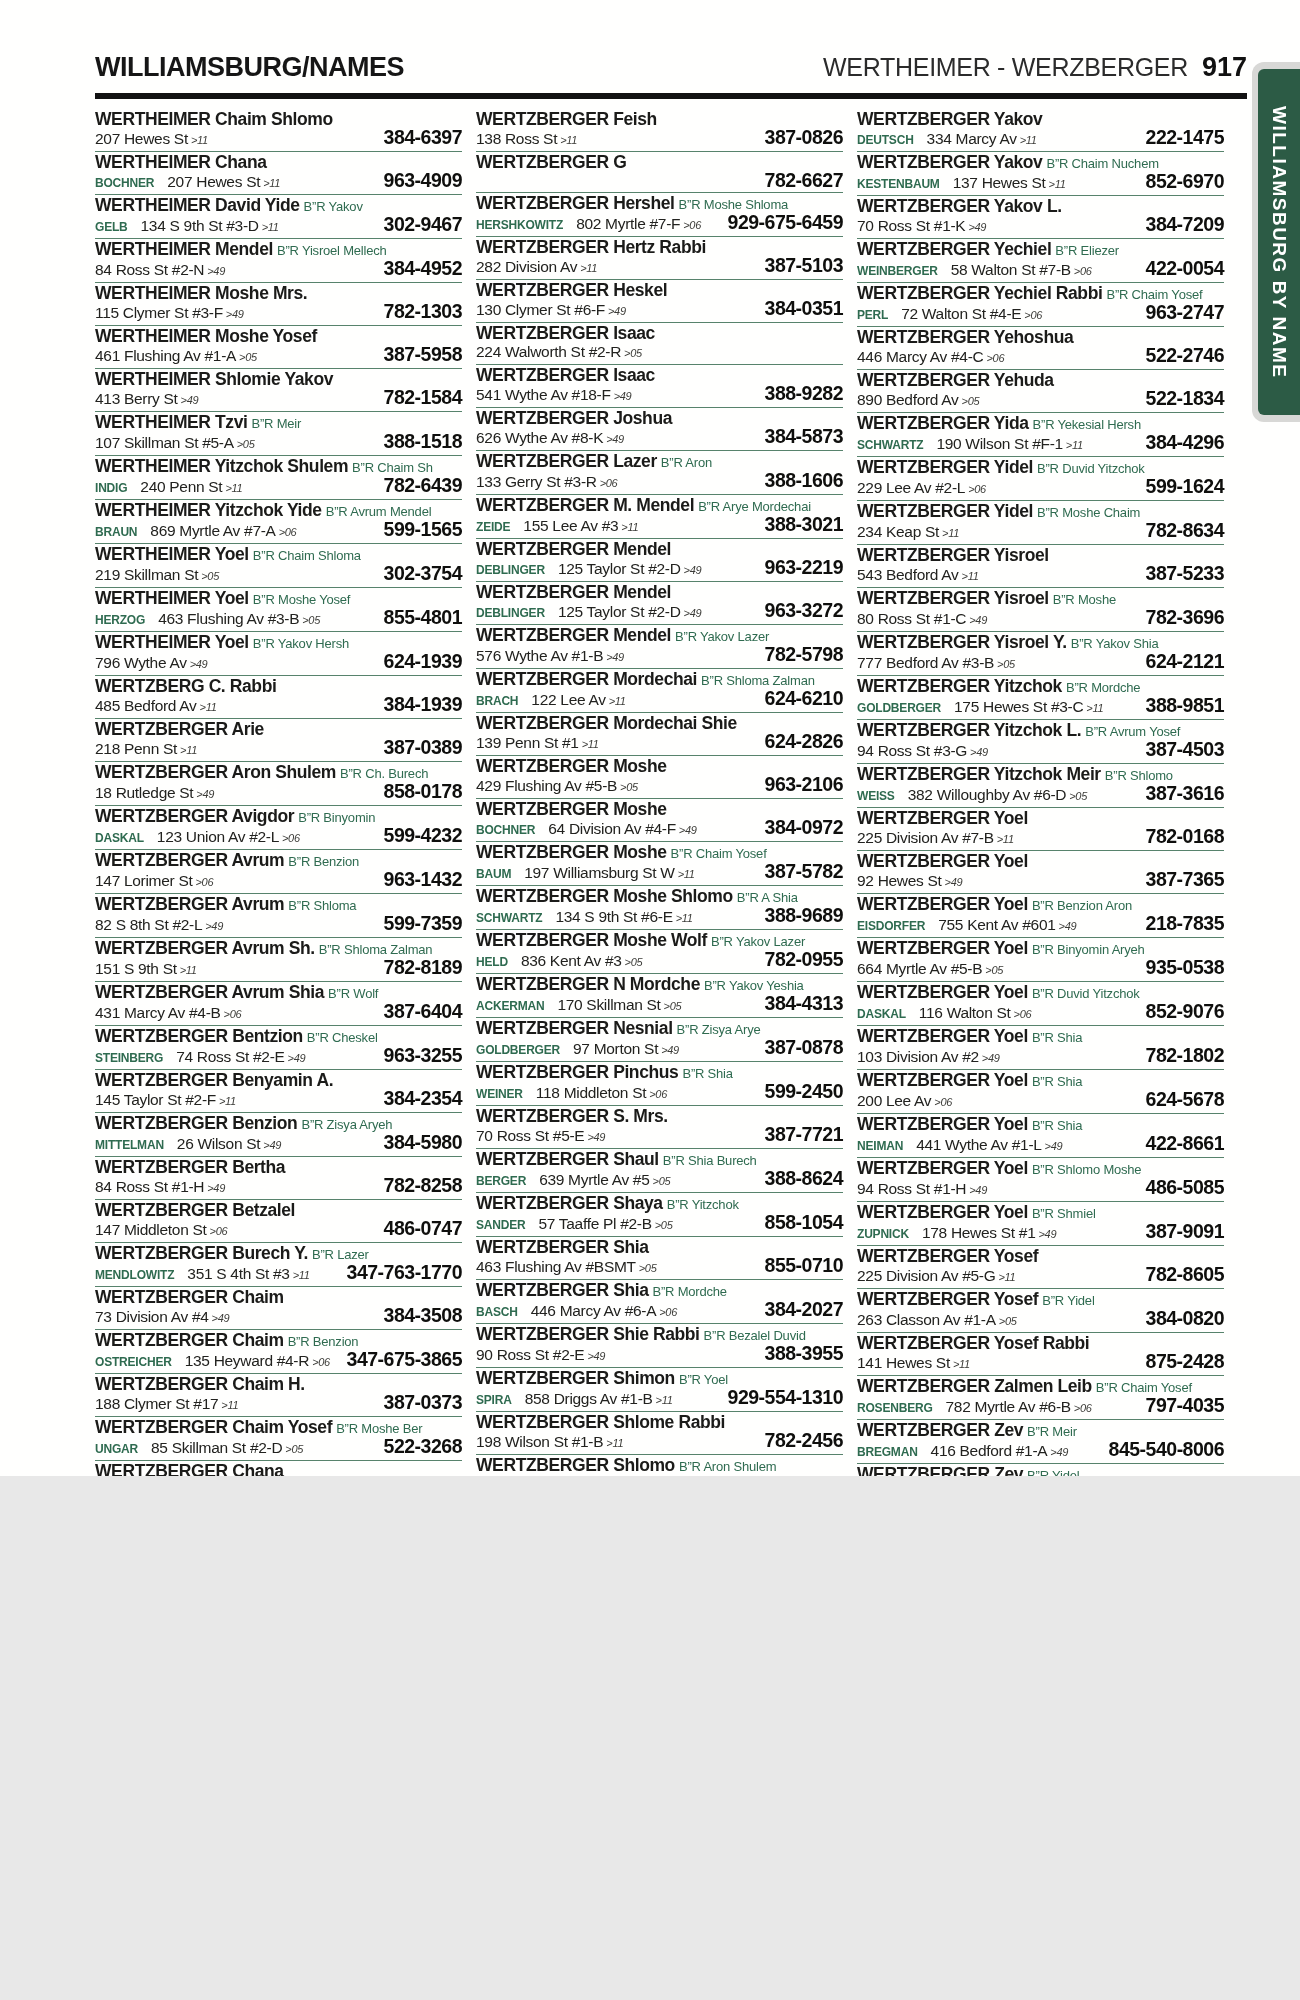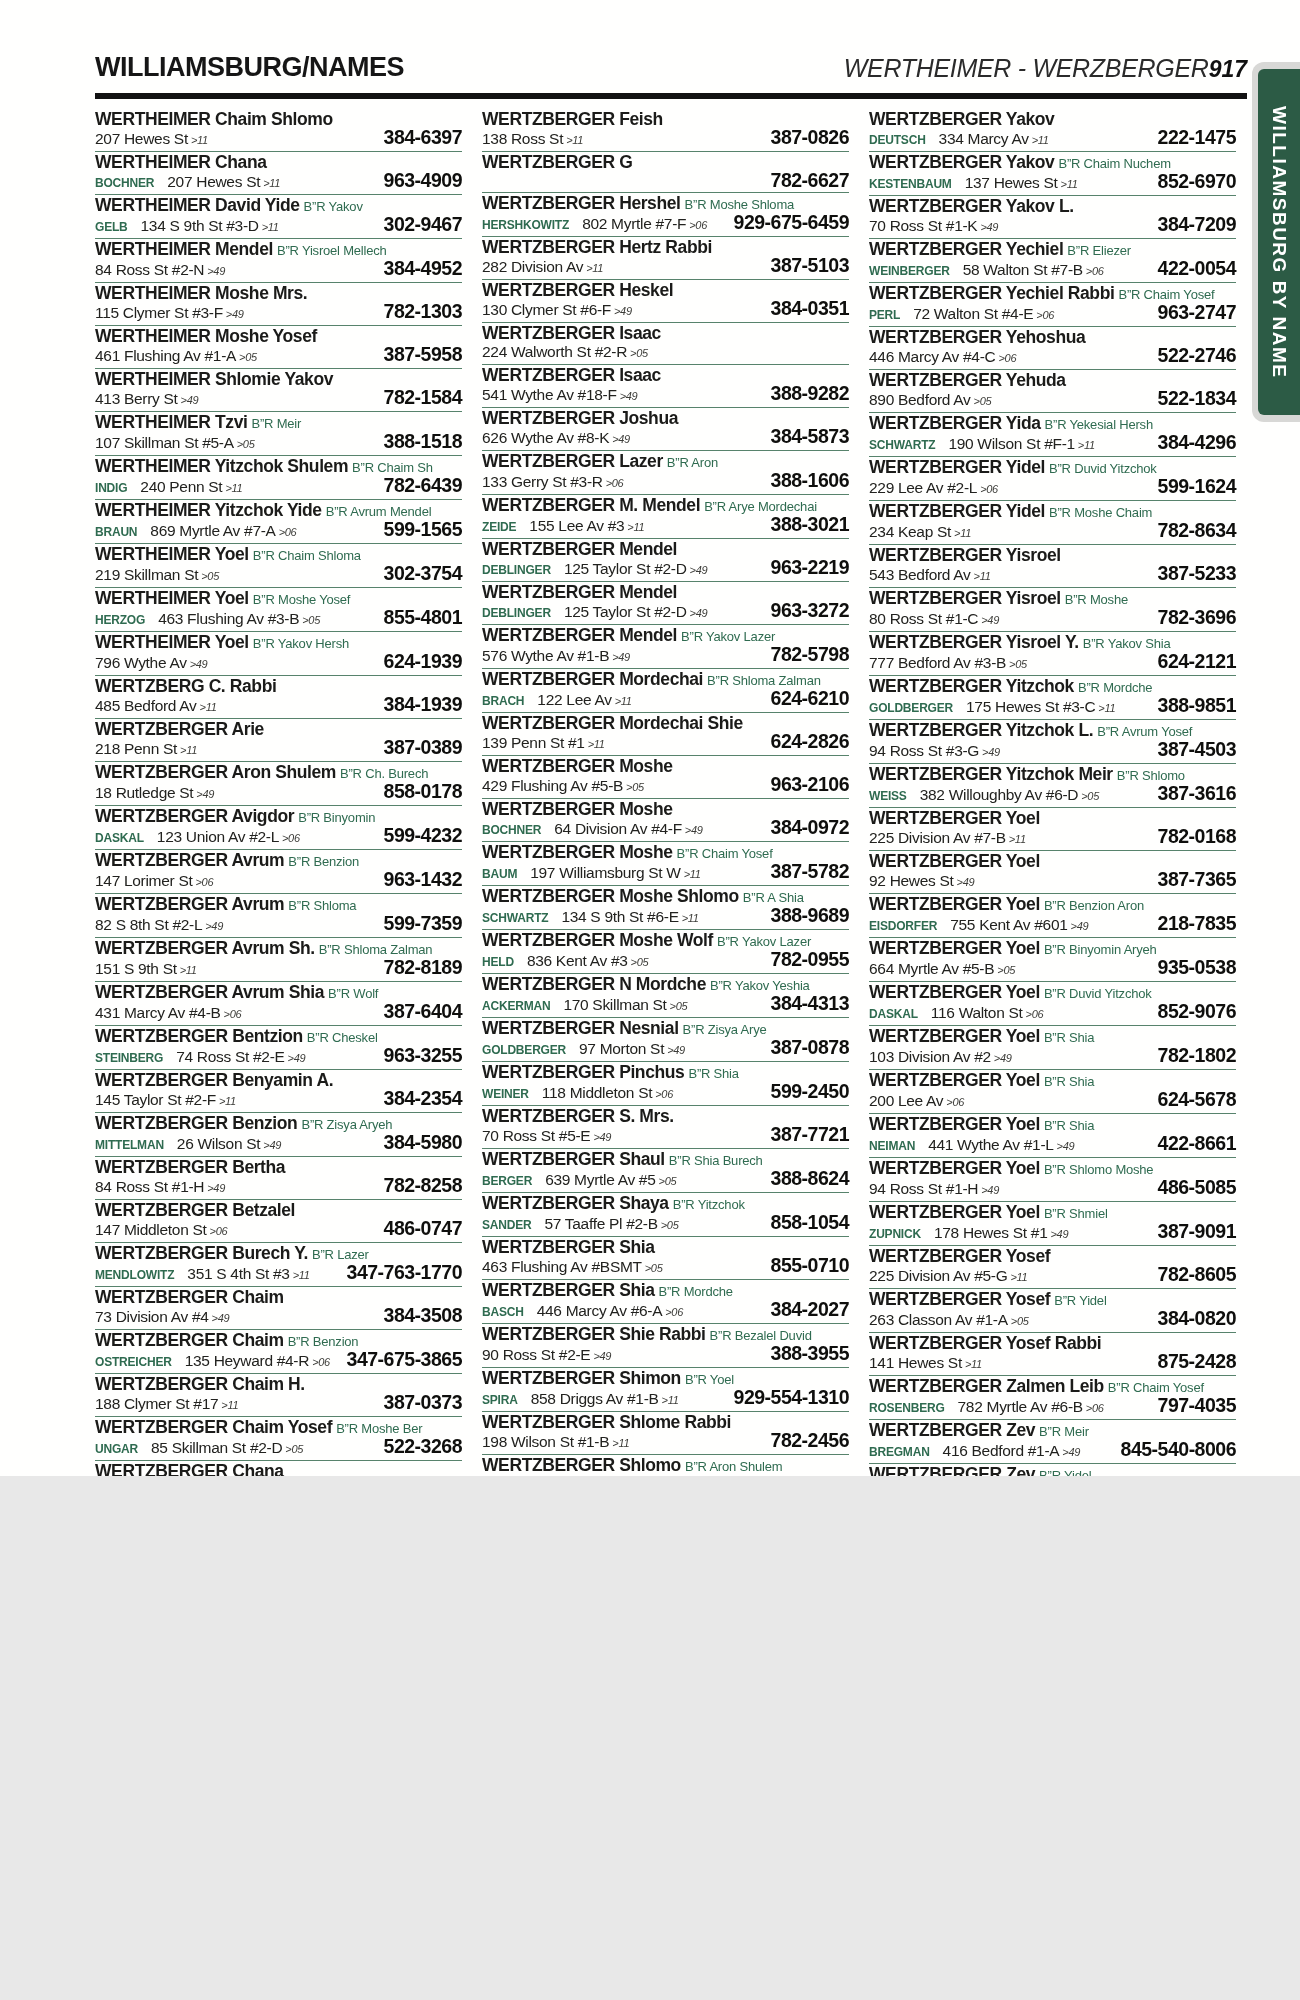--- a/index.html
+++ b/index.html
@@ -10,25 +10,25 @@
     font-family:"Liberation Sans", sans-serif;
     color:#1c1c1a;
     overflow:hidden;
     box-sizing:border-box;
   }
   .content{position:absolute;left:95px;top:52px;width:1152px;}
   
   .hdr{display:flex;justify-content:space-between;align-items:flex-end;
        border-bottom:6px solid #121212;padding-bottom:10px;}
   .hdr .lt{font-weight:bold;font-size:27px;letter-spacing:-0.5px;color:#161616;}
-  .hdr .rt{display:flex;align-items:baseline;gap:0;font-style:italic;}
+  .hdr .rt{display:flex;align-items:baseline;gap:14px;}
   .hdr .range{font-size:25px;color:#2b2b2b;letter-spacing:-0.3px;}
-  .hdr .pg{font-weight:bold;font-size:23px;color:#111;}
+  .hdr .pg{font-weight:bold;font-size:27px;color:#111;}
   
-  .cols{display:flex;gap:20px;margin-top:10px;height:1406px;overflow:hidden;}
+  .cols{display:flex;gap:14px;margin-top:10px;height:1406px;overflow:hidden;}
   .col{width:367px;min-width:367px;}
   .entry{border-bottom:1.4px solid #57836c;padding:1px 0 2px;min-height:35px;}
   .l1{line-height:19px;white-space:nowrap;}
   .nm{font-weight:bold;font-size:17.5px;letter-spacing:-0.4px;color:#1b1b19;}
   .ann{font-size:13px;color:#2f6b50;margin-left:4px;letter-spacing:-0.2px;}
   .l2{display:flex;justify-content:space-between;align-items:baseline;line-height:17px;}
   .addr{font-size:15.5px;color:#22221f;letter-spacing:-0.3px;white-space:nowrap;}
   .pfx{font-weight:bold;font-size:12px;color:#2f6b50;letter-spacing:-0.2px;margin-right:13px;}
   .zip{font-style:italic;font-size:11px;color:#3c3c38;margin-left:3px;}
   .ph{font-weight:bold;font-size:19.5px;color:#0f0f0d;letter-spacing:-0.5px;white-space:nowrap;margin-left:6px;}

